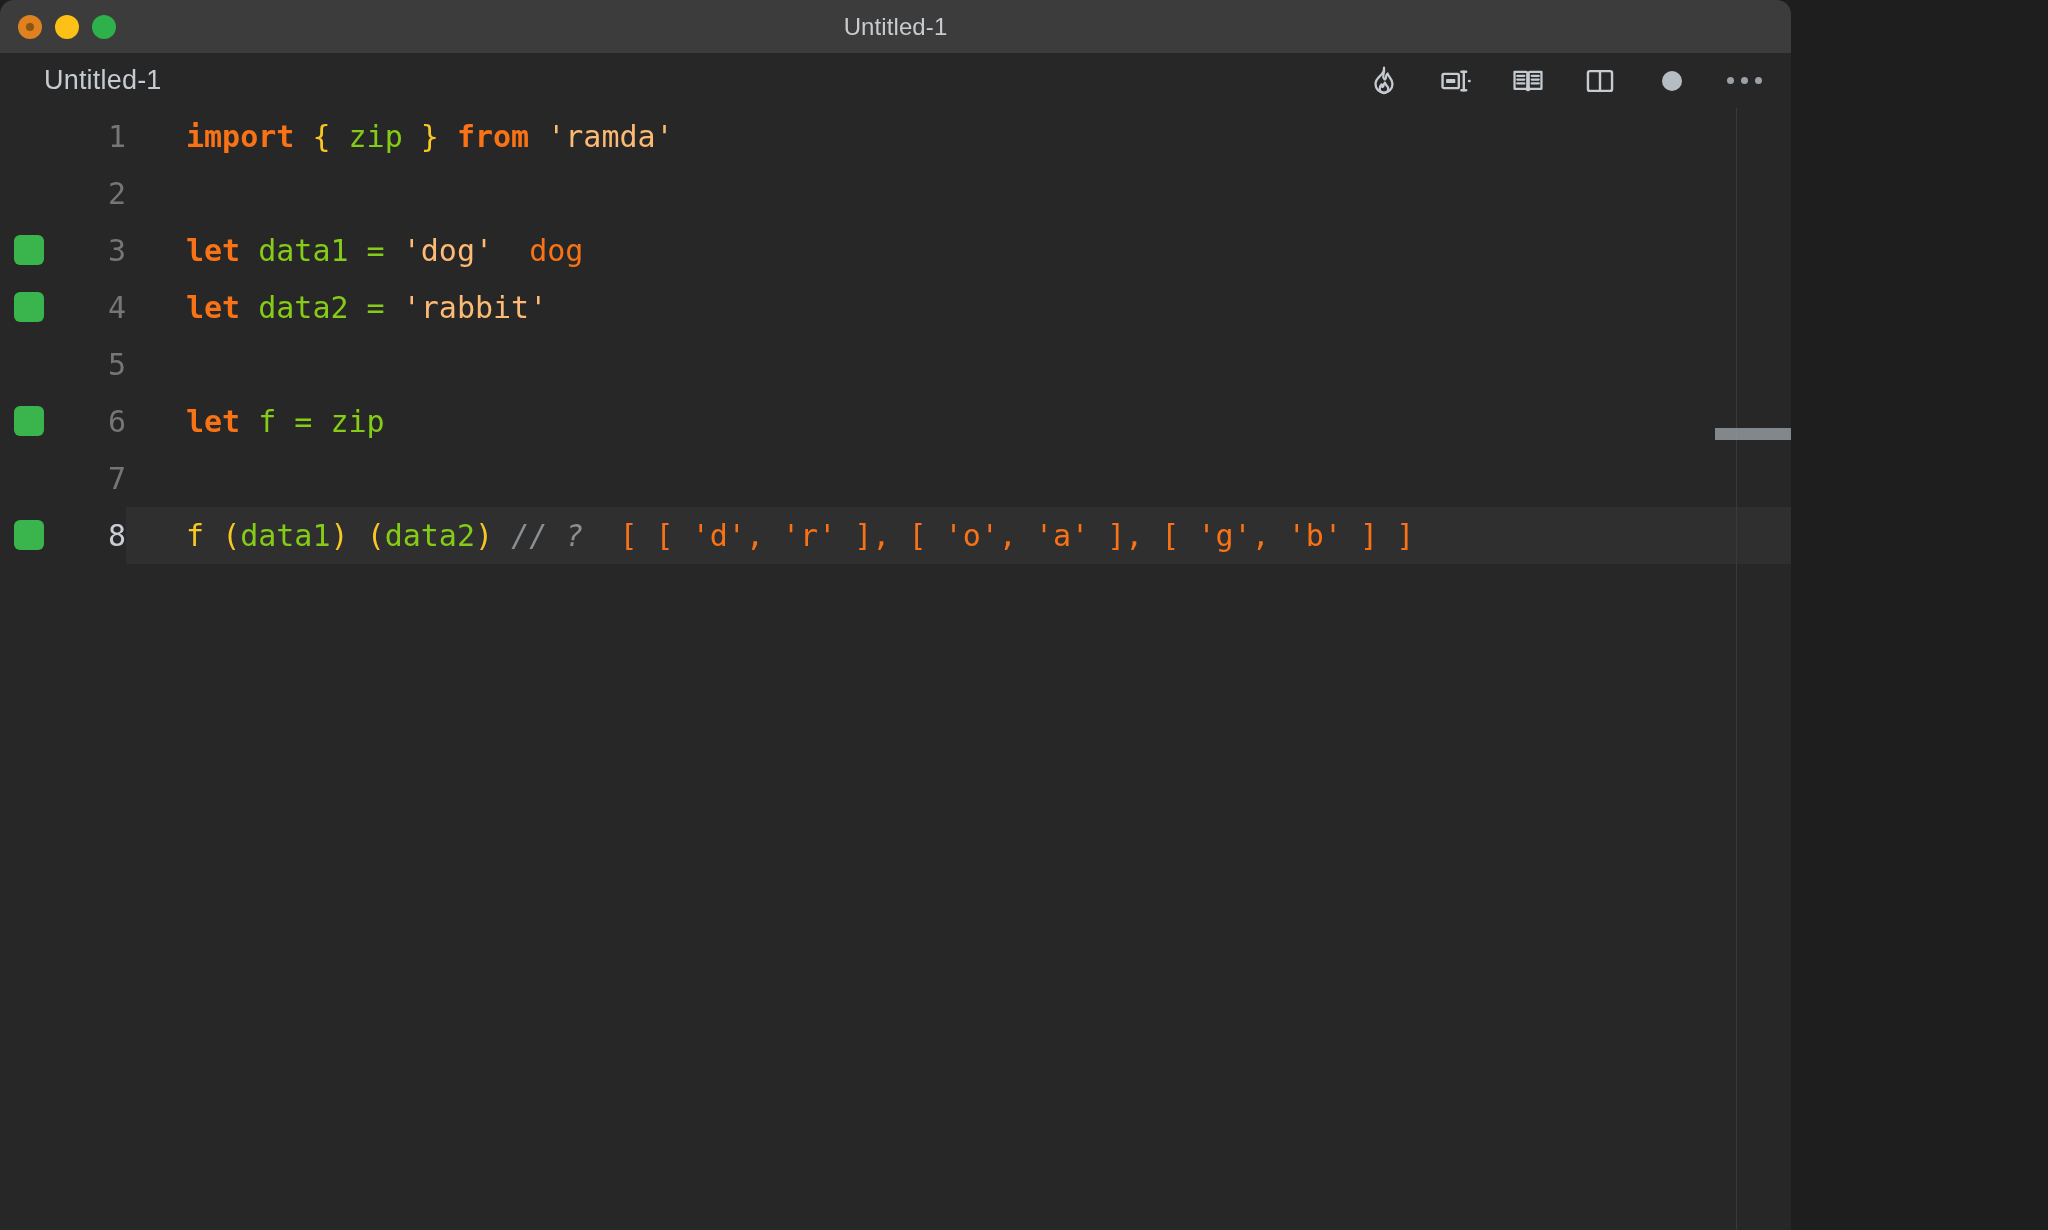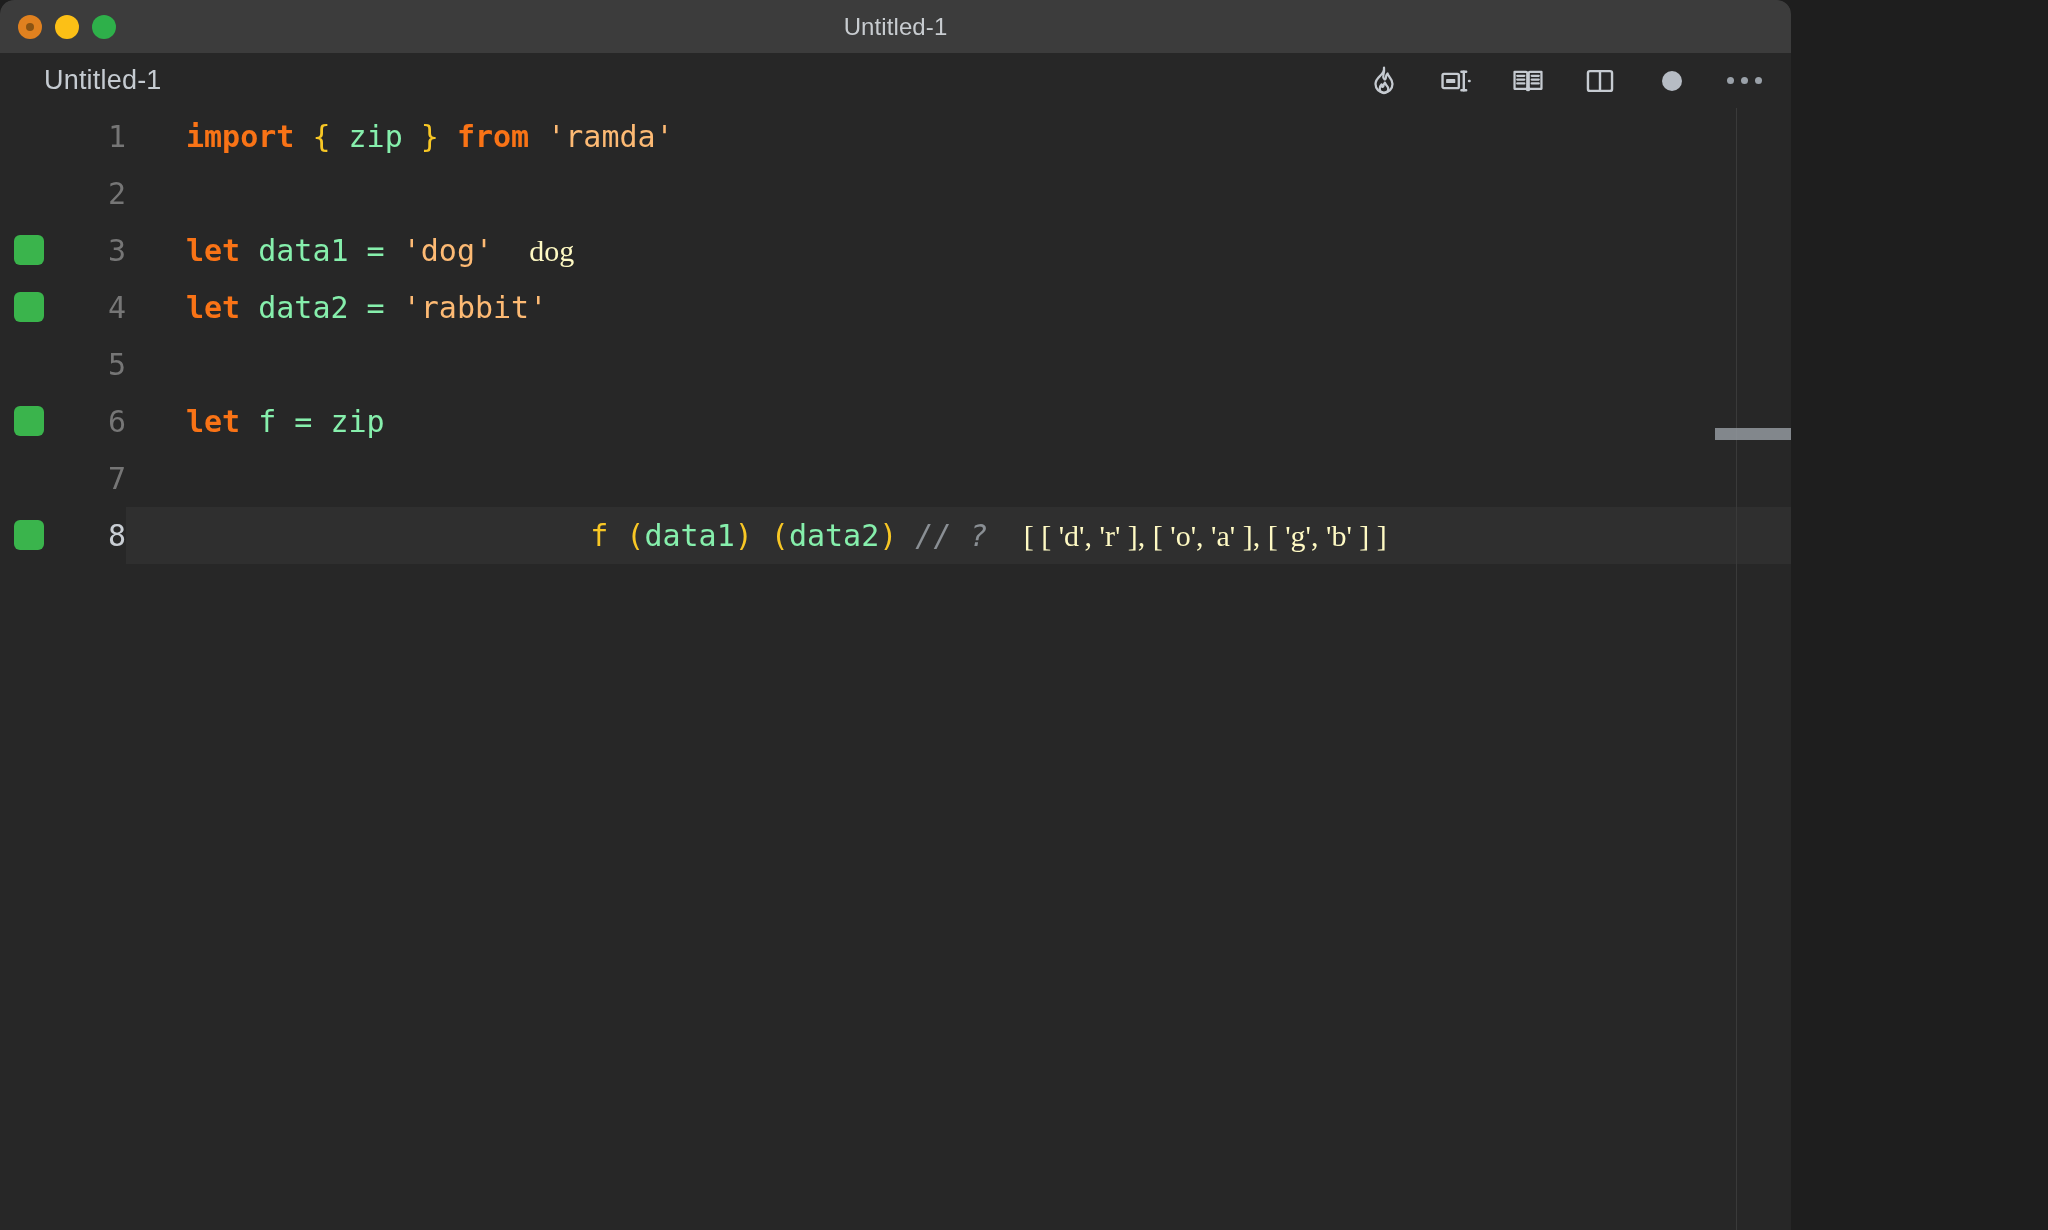--- a/index.html
+++ b/index.html
@@ -141,21 +141,21 @@
     font-size: 30px;
     line-height: 57px;
     white-space: pre;
   }
   .line {
     position: relative;
     height: 57px;
     display: flex;
     align-items: center;
   }
-  .line.active .code-text { background: #2f2f2f; text-align: center; }
+  .line.active .code-text { background: #2f2f2f; }
   .cov {
     position: absolute;
     left: 14px;
     top: 13px;
     width: 30px;
     height: 30px;
     border-radius: 6px;
     background: #3ab44c;
   }
   .lnum {
@@ -172,25 +172,25 @@
     flex: 1 1 auto;
     padding-left: 60px;
     height: 57px;
     display: block;
     line-height: 57px;
   }
 
   
   .kw   { color: #f97316; font-weight: bold; }
   .br   { color: #f8c725; }
-  .pln  { color: #86efac; }
+  .pln  { color: #84cc16; }
   .str  { color: #fdba74; }
   .fn   { color: #f8c725; }
   .cmt  { color: #8a8f94; font-style: italic; }
-  .val  { color: #fef9c3; font-family: Liberation Serif, serif; }
+  .val  { color: #f97316; }
 
   
   #scroll-track {
     position: absolute;
     right: 0;
     top: 0;
     width: 18px;
     height: 100%;
     background: transparent;
   }

